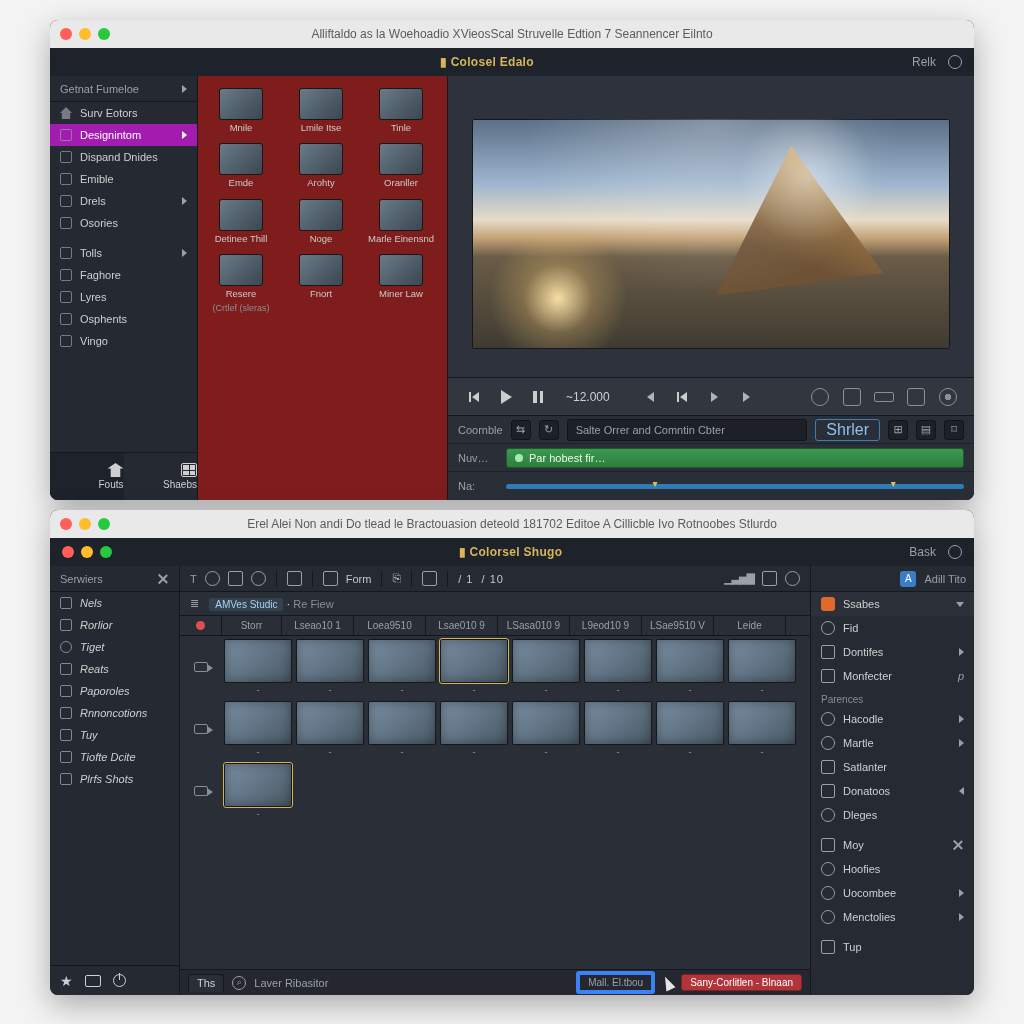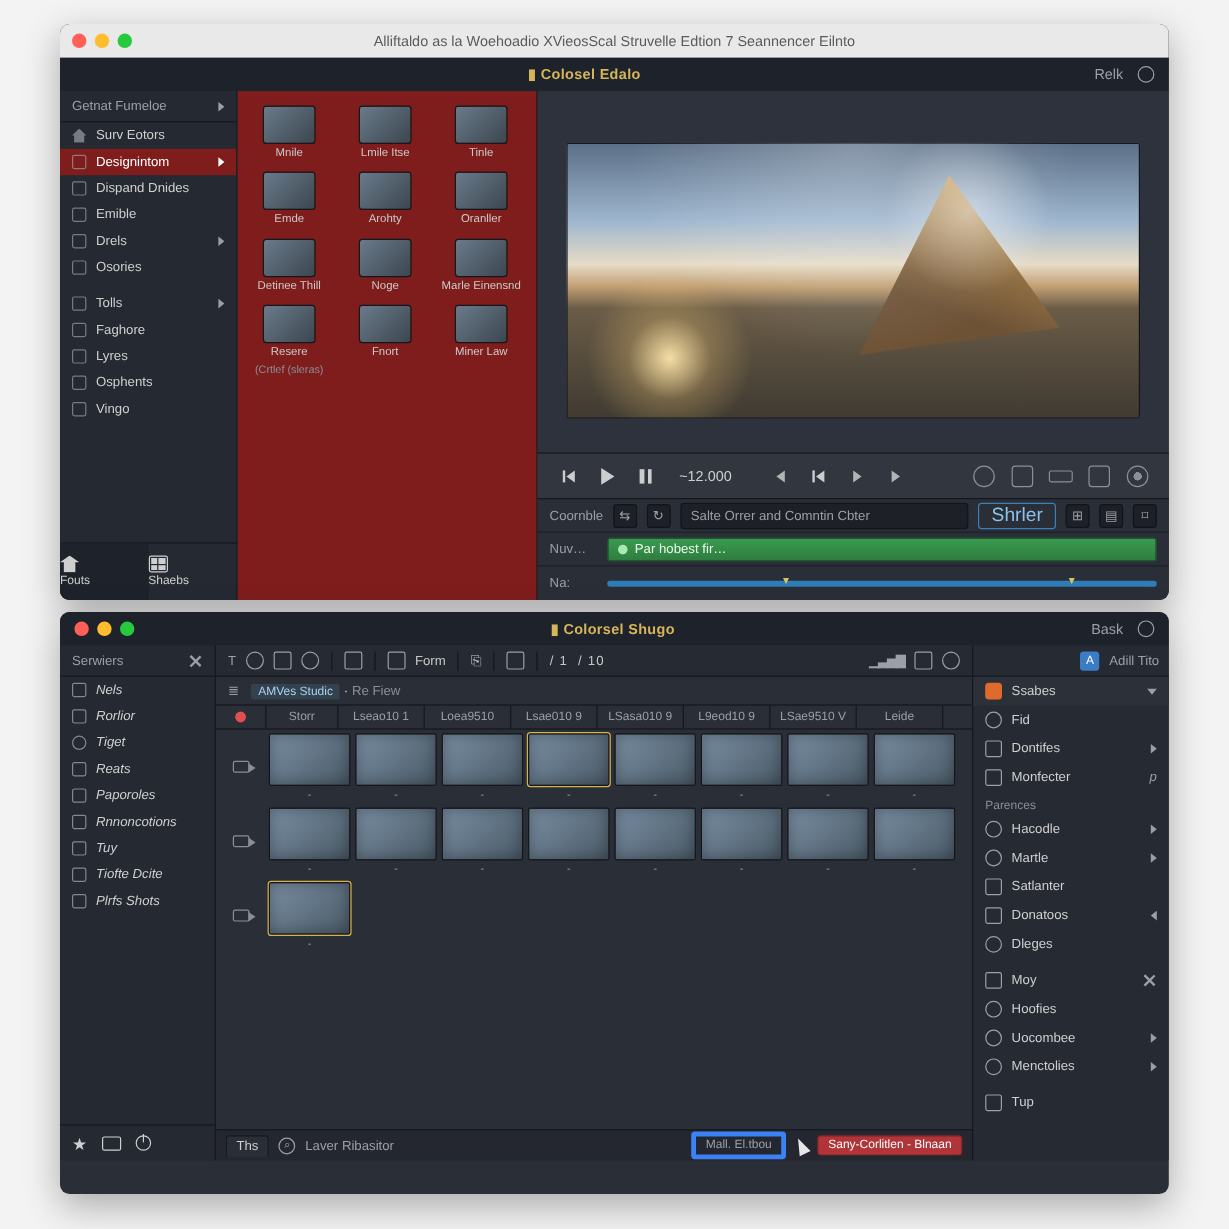--- a/index.html
+++ b/index.html
@@ -20,28 +20,28 @@
 .appbar-right { display:flex; gap:12px; align-items:center; color:#9aa0a6; }
 .appbar-gear { width:14px; height:14px; border:1.5px solid #9aa0a6; border-radius:50%; position:relative; }
 
 .win1-body { display:flex; height: calc(100% - 56px); }
 .sidebar { width: 148px; background:#252932; display:flex; flex-direction:column; border-right:1px solid #15181e; }
 .sb-top { flex:1; overflow:auto; }
 .sb-header { height:26px; border-bottom:1px solid #15181e; display:flex; align-items:center; justify-content:space-between; padding:0 10px; font-size:11px; color:#9aa0a6; }
 .chev { width:0; height:0; border-style:solid; display:inline-block; }
 .chev-r { border-width:4px 0 4px 5px; border-color:transparent transparent transparent #9aa0a6; }
 .sb-item { height:22px; display:flex; align-items:center; gap:8px; padding:0 10px; font-size:11px; color:#cfcfcf; cursor:pointer; }
-.sb-item.sel { background:#7f1d1d; color:#fff; }
+.sb-item.sel { background:#a21caf; color:#fff; }
 .sb-item.sel .chev-r { border-left-color:#fff; }
 .sb-right { margin-left:auto; }
 .sb-section-gap { height:8px; }
 .sb-ico { width:12px; height:12px; opacity:.7; display:inline-block; border:1px solid #9aa0a6; border-radius:2px; }
 .sb-ico.home { clip-path: polygon(50% 0,100% 50%,85% 50%,85% 100%,15% 100%,15% 50%,0 50%); background:#9aa0a6; border:none; }
 .sb-bottom { height:48px; border-top:1px solid #15181e; display:flex; }
-.sb-tab { flex:1; display:flex; flex-direction:column; align-items:flex-start; justify-content:center; gap:2px; font-size:10px; color:#cfcfcf; cursor:pointer; }
+.sb-tab { flex:1; display:flex; flex-direction:column; align-items:flex-end; justify-content:center; gap:2px; font-size:10px; color:#cfcfcf; cursor:pointer; }
 .sb-tab.left { background:#1e222a; }
 .sb-tab-ico { width:16px; height:14px; background:#cfcfcf; border-radius:2px; clip-path:polygon(50% 0,100% 40%,80% 40%,80% 100%,20% 100%,20% 40%,0 40%); }
 .sb-tab-ico.sheet { clip-path:none; background:none; border:1.5px solid #cfcfcf; display:grid; grid-template-columns:1fr 1fr; gap:1px; padding:1px; }
 .sb-tab-ico.sheet i { background:#cfcfcf; }
 
 .asset-panel { width:250px; background:#7f1d1d; border-right:1px solid #15181e; padding:8px 4px; overflow:auto; }
 .asset-grid { display:flex; flex-wrap:wrap; gap:2px; }
 .asset { width:78px; display:flex; flex-direction:column; align-items:center; gap:3px; padding:4px 0; cursor:pointer; }
 .asset .thumb { width:44px; height:32px; border-radius:3px; background:linear-gradient(135deg,#6a7a8a,#3b4750); border:1px solid #14171c; }
 .asset .lbl { font-size:9.5px; color:#cbcbcb; text-align:center; line-height:1.1; }
@@ -381,20 +381,26 @@
             <span class="m1">▾</span>
             <span class="m2">▾</span>
           </div>
         </div>
       </div>
     </div>
   </div>
 </div>
 
 <div class="window win2">
+  <div class="titlebar">
+    <div class="tl-dot tl-red"></div>
+    <div class="tl-dot tl-yel"></div>
+    <div class="tl-dot tl-grn"></div>
+    <div class="tl-title">Erel Alei Non andi Do tlead le Bractouasion deteold 181702 Editoe A Cillicble Ivo Rotnoobes Stlurdo</div>
+  </div>
   <div class="appbar">
     <span style="display:flex;gap:7px;">
       <span class="tl-dot tl-red"></span>
       <span class="tl-dot tl-yel"></span>
       <span class="tl-dot tl-grn"></span>
     </span>
     <span class="appbar-center">▮ <span>Colorsel Shugo</span></span>
     <span class="appbar-right">
       <span>Bask</span>
       <span class="appbar-gear"></span>

